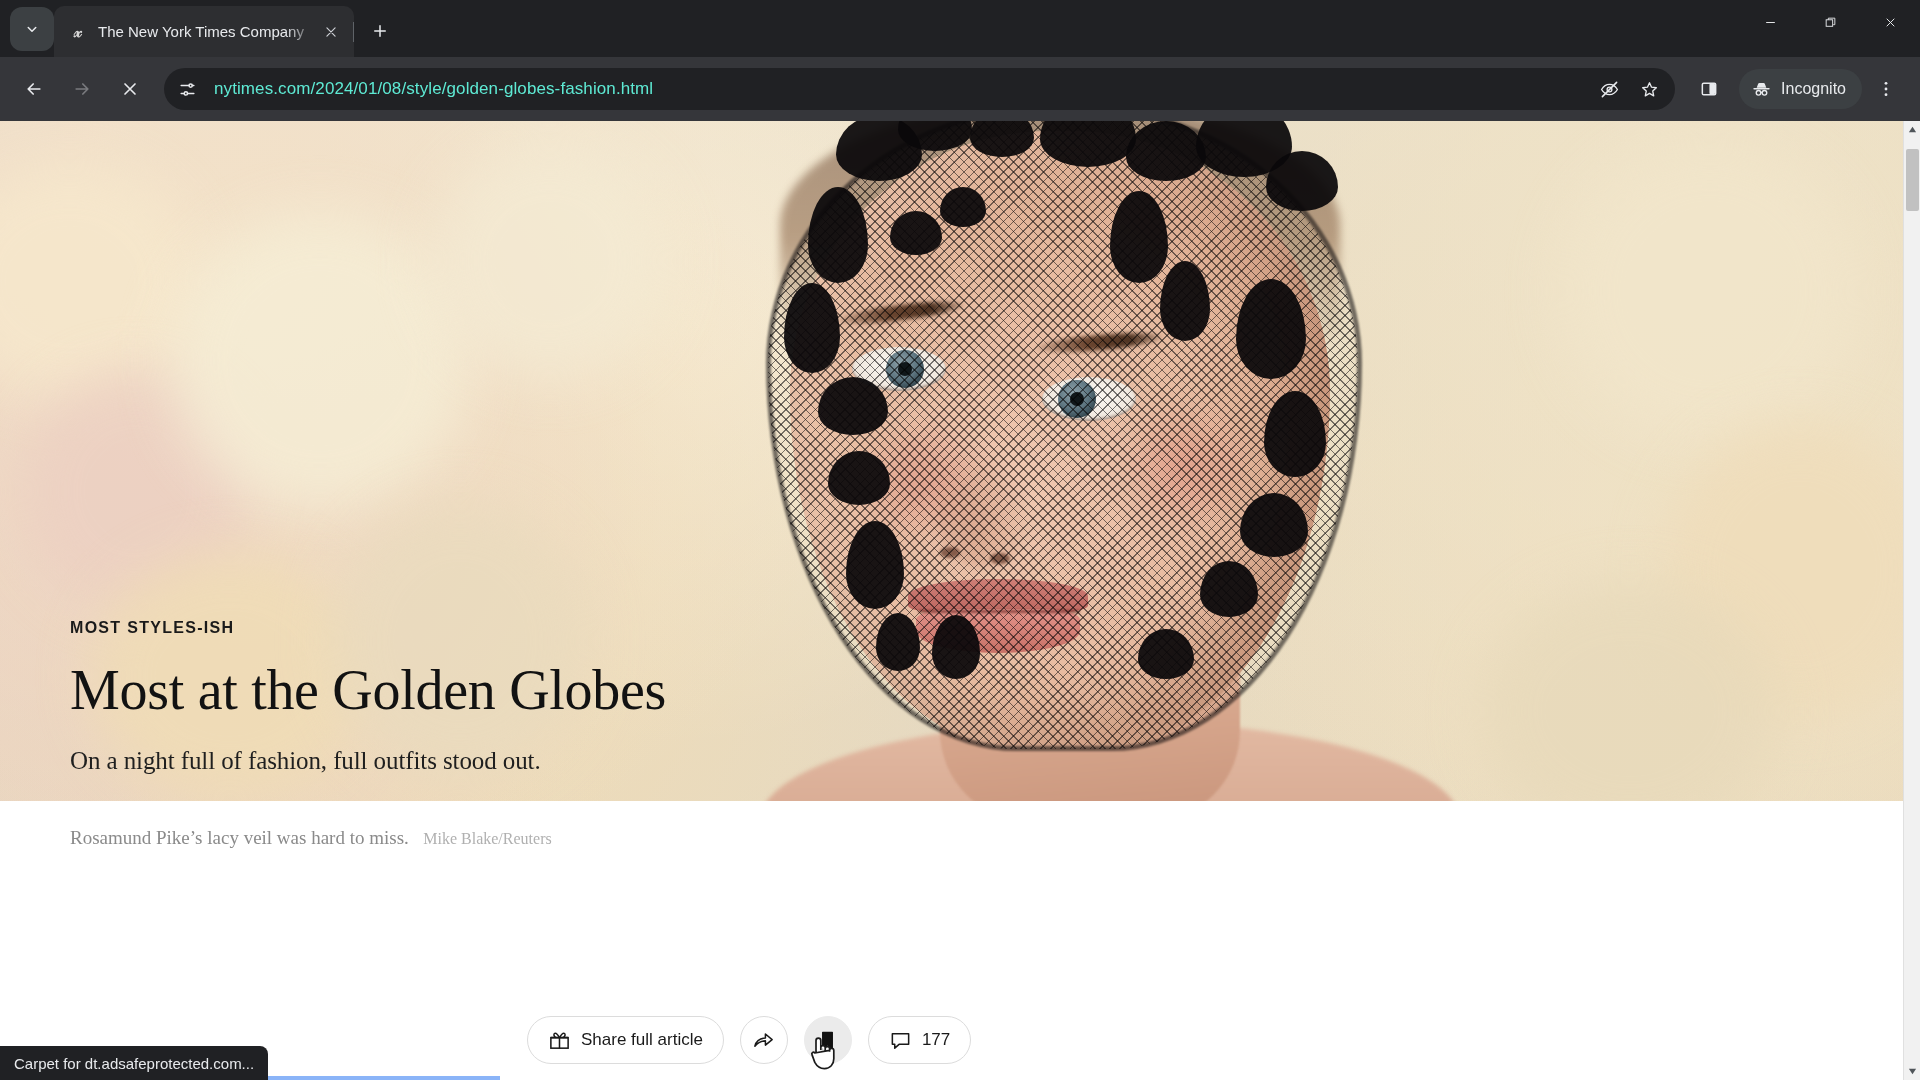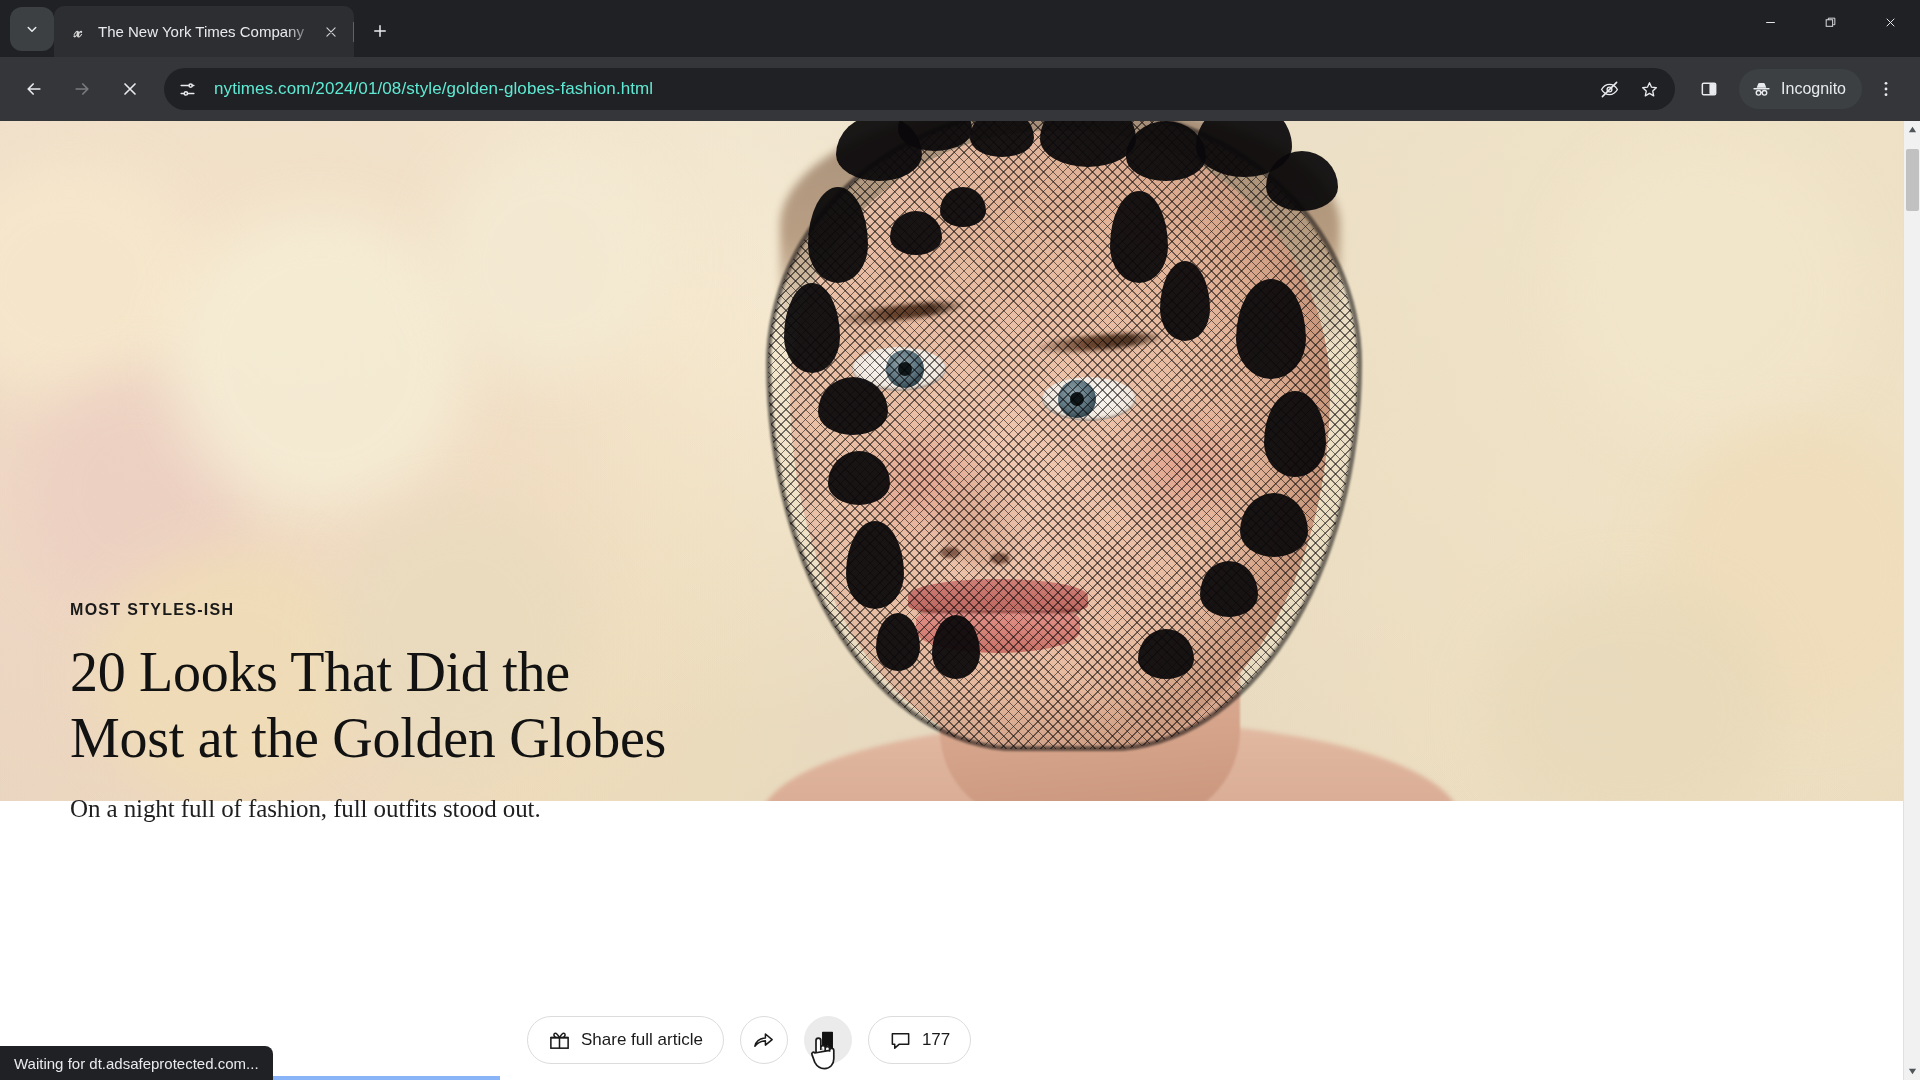--- a/index.html
+++ b/index.html
@@ -372,21 +372,21 @@
     font-family: "Liberation Serif", serif;
     font-size: 16px;
     color: #b0b0b0;
     margin-left: 10px;
   }
 
   
   .headline-block {
     position: absolute;
     left: 70px;
-    top: 480px;
+    top: 498px;
     width: 720px;
     z-index: 5;
   }
   .kicker {
     font-family: "Liberation Sans", sans-serif;
     font-weight: 700;
     font-size: 16px;
     letter-spacing: 1.3px;
     color: #1a1a1a;
     margin-bottom: 20px;
@@ -695,26 +695,29 @@
           <div class="lace flower" style="left:560px; top:470px; width:58px; height:56px;"></div>
           <div class="lace flower" style="left:498px; top:538px; width:56px; height:50px;"></div>
           <div class="lace flower" style="left:292px; top:524px; width:48px; height:64px;"></div>
           <div class="lace flower" style="left:236px; top:522px; width:44px; height:58px;"></div>
         </div>
       </div>
 
       <div class="headline-block">
         <div class="kicker">MOST STYLES-ISH</div>
         <div class="headline">
-          <div>20 Looks That Did the</div>
           <div>Most at the Golden Globes</div>
         </div>
         <div class="subhead">On a night full of fashion, full outfits stood out.</div>
       </div>
 
+      <div class="caption-bar">
+        <span class="caption">Rosamund Pike’s lacy veil was hard to miss.</span>
+        <span class="credit">Mike Blake/Reuters</span>
+      </div>
 
       <div class="social-row">
 
         <div class="pill-btn">
           <svg viewBox="0 0 24 24">
             <rect x="3" y="9" width="18" height="11" fill="none" stroke="#1a1a1a" stroke-width="1.6"></rect>
             <path d="M3 9h18M12 9v11" stroke="#1a1a1a" stroke-width="1.6"></path>
             <path d="M12 9C10 5.5 8.4 4 7 4.6 5.6 5.2 6 7.6 8 9" fill="none" stroke="#1a1a1a" stroke-width="1.6"></path>
             <path d="M12 9c2-3.5 3.6-5 5-4.4 1.4.6 1 3-1 4.4" fill="none" stroke="#1a1a1a" stroke-width="1.6"></path>
           </svg>
@@ -759,15 +762,15 @@
       <div class="sb-arrow bottom">
         <svg viewBox="0 0 10 10">
           <path d="M5 8L1 2h8z" fill="#50555a"></path>
         </svg>
       </div>
     </div>
   </div>
 
   <div class="loadbar" style="width:500px;"></div>
 
-  <div class="status-bubble">Waiting for dt.adsafeprotected.com...</div>
+  <div class="status-bubble">Carpet for dt.adsafeprotected.com...</div>
 
 </div>
 
 </body></html>

